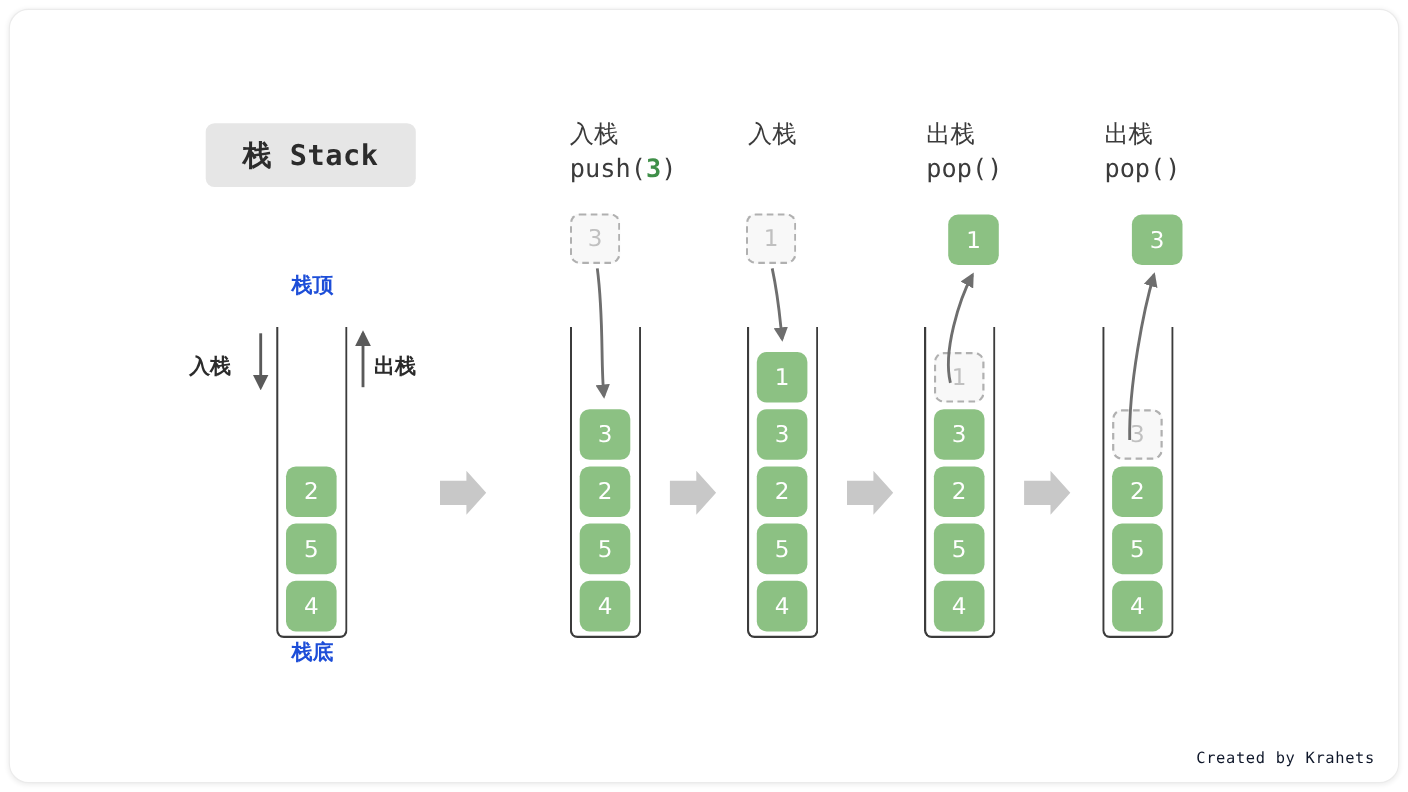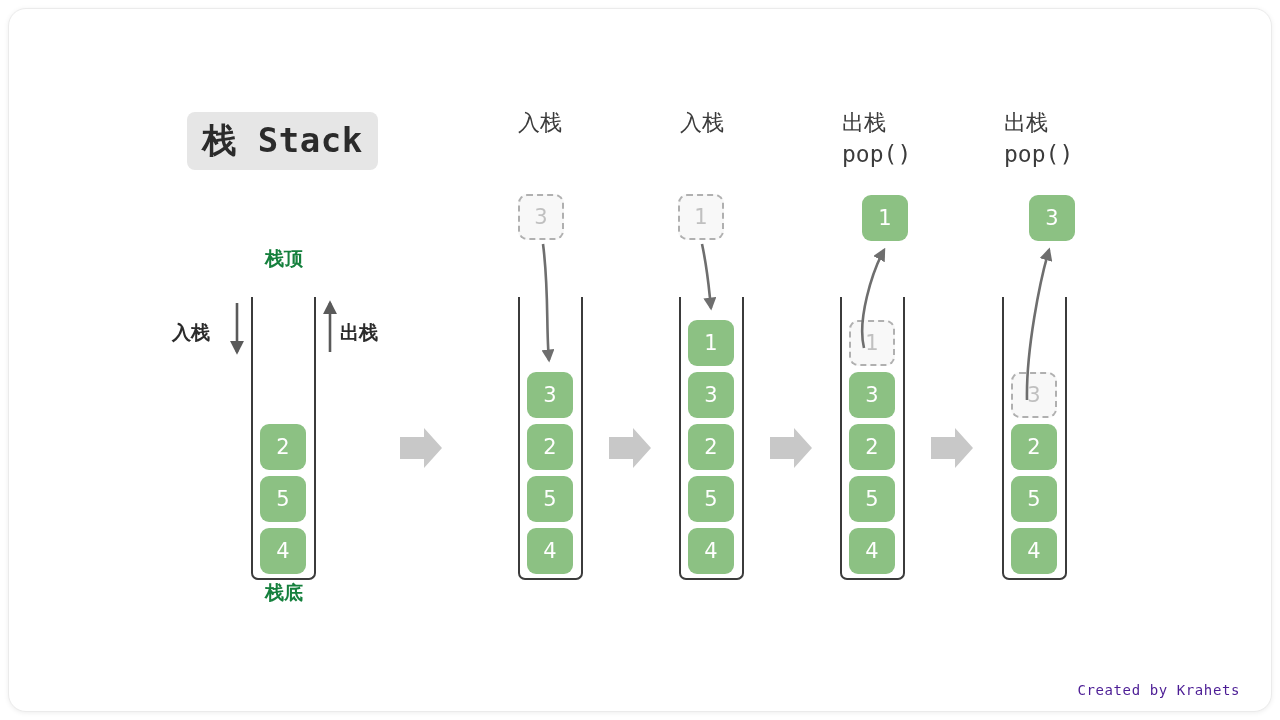--- a/index.html
+++ b/index.html
@@ -36,21 +36,21 @@
     width: 191px;
     height: 58px;
     background: #e6e6e6;
     border-radius: 8px;
     display: flex;
     align-items: center;
     justify-content: center;
   }
   .title-badge .t {
     font-family: "DejaVu Sans Mono", "Liberation Mono", monospace;
-    font-size: 34px;
+    font-size: 26px;
     font-weight: bold;
     color: #2b2b2b;
     letter-spacing: 0.5px;
     white-space: pre;
   }
 
   
   .col-caption {
     position: absolute;
     width: 170px;
@@ -119,44 +119,44 @@
     font-size: 19px;
     font-weight: bold;
     color: #2b2b2b;
     white-space: pre;
   }
   .pt-label {
     position: absolute;
     font-family: "DejaVu Sans", "Liberation Sans", sans-serif;
     font-size: 19px;
     font-weight: bold;
-    color: #15803d;
+    color: #1d4ed8;
     white-space: pre;
     text-align: center;
     width: 120px;
   }
 
   
   .overlay {
     position: absolute;
     left: 0;
     top: 0;
     width: 1280px;
     height: 720px;
     pointer-events: none;
   }
 
   
   .watermark {
     position: absolute;
-    right: 40px;
+    right: 30px;
     bottom: 22px;
     font-family: "DejaVu Sans Mono", "Liberation Mono", monospace;
     font-size: 14px;
-    color: #4c1d95;
+    color: #0f172a;
     letter-spacing: 0.6px;
     white-space: pre;
   }
 </style>
 </head>
 <body>
 
 <div id="canvas">
   <div class="card"></div>
 
@@ -171,20 +171,21 @@
 
   <div class="stack" style="left:251px; top:297px;"></div>
   <div class="cell filled" style="left:260px; top:424px;">2</div>
   <div class="cell filled" style="left:260px; top:476px;">5</div>
   <div class="cell filled" style="left:260px; top:528px;">4</div>
 
   <div class="pt-label" style="left:224px; top:580px;">栈底</div>
 
   <div class="col-caption" style="left:518px; top:108px;">
     <div class="line1">入栈</div>
+    <div class="line2"><span>push(</span><span class="arg">3</span><span>)</span></div>
   </div>
 
   <div class="cell ghost" style="left:518px; top:194px;">3</div>
 
   <div class="stack" style="left:518px; top:297px;"></div>
   <div class="cell filled" style="left:527px; top:372px;">3</div>
   <div class="cell filled" style="left:527px; top:424px;">2</div>
   <div class="cell filled" style="left:527px; top:476px;">5</div>
   <div class="cell filled" style="left:527px; top:528px;">4</div>
 

